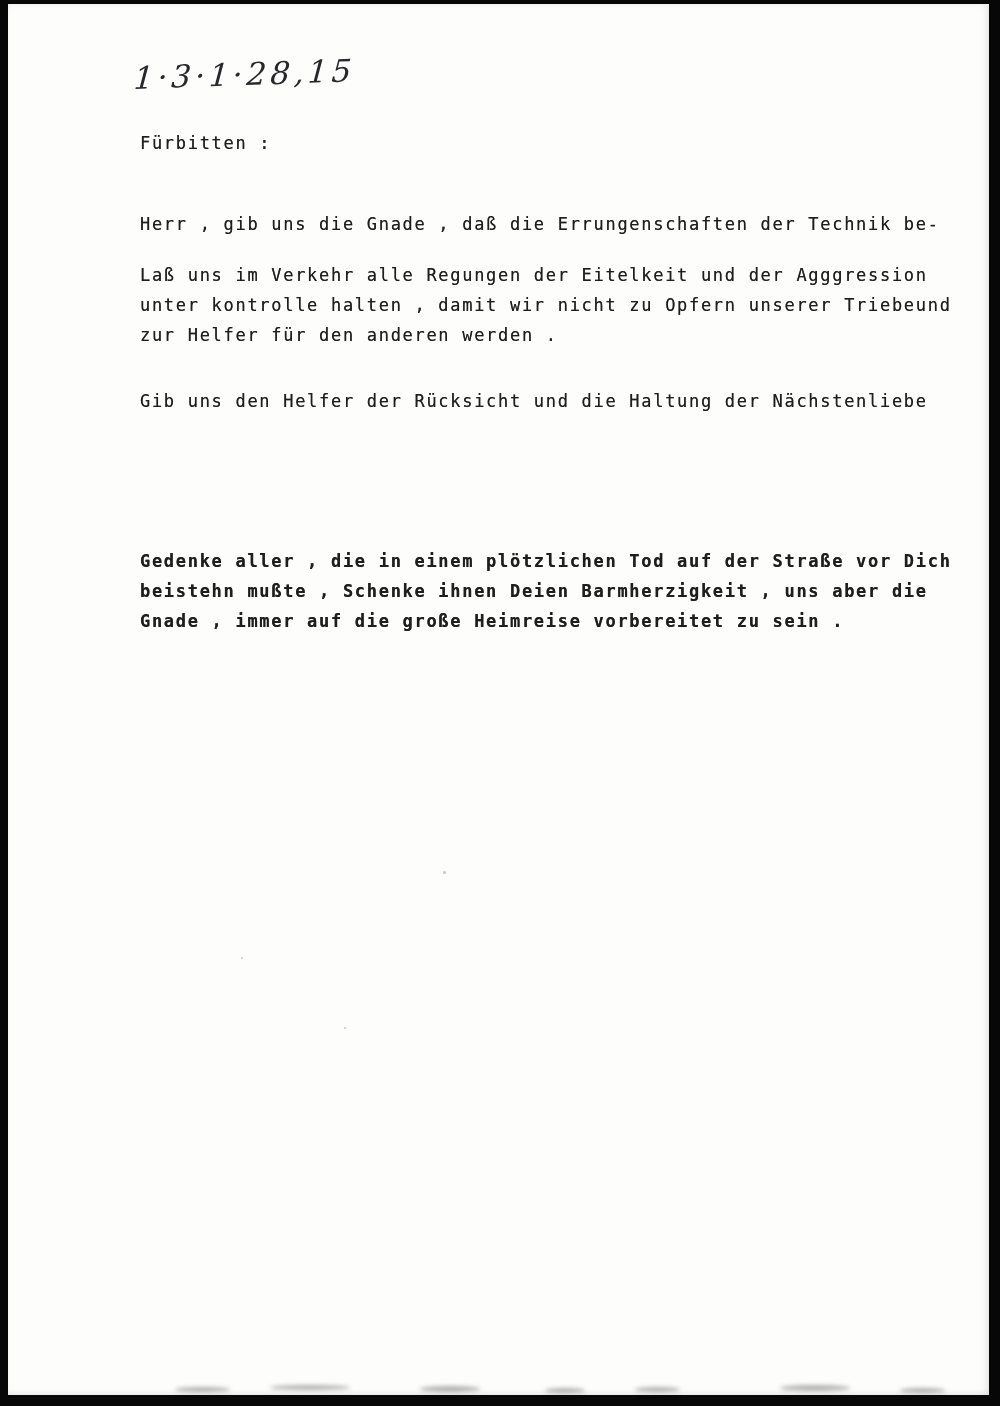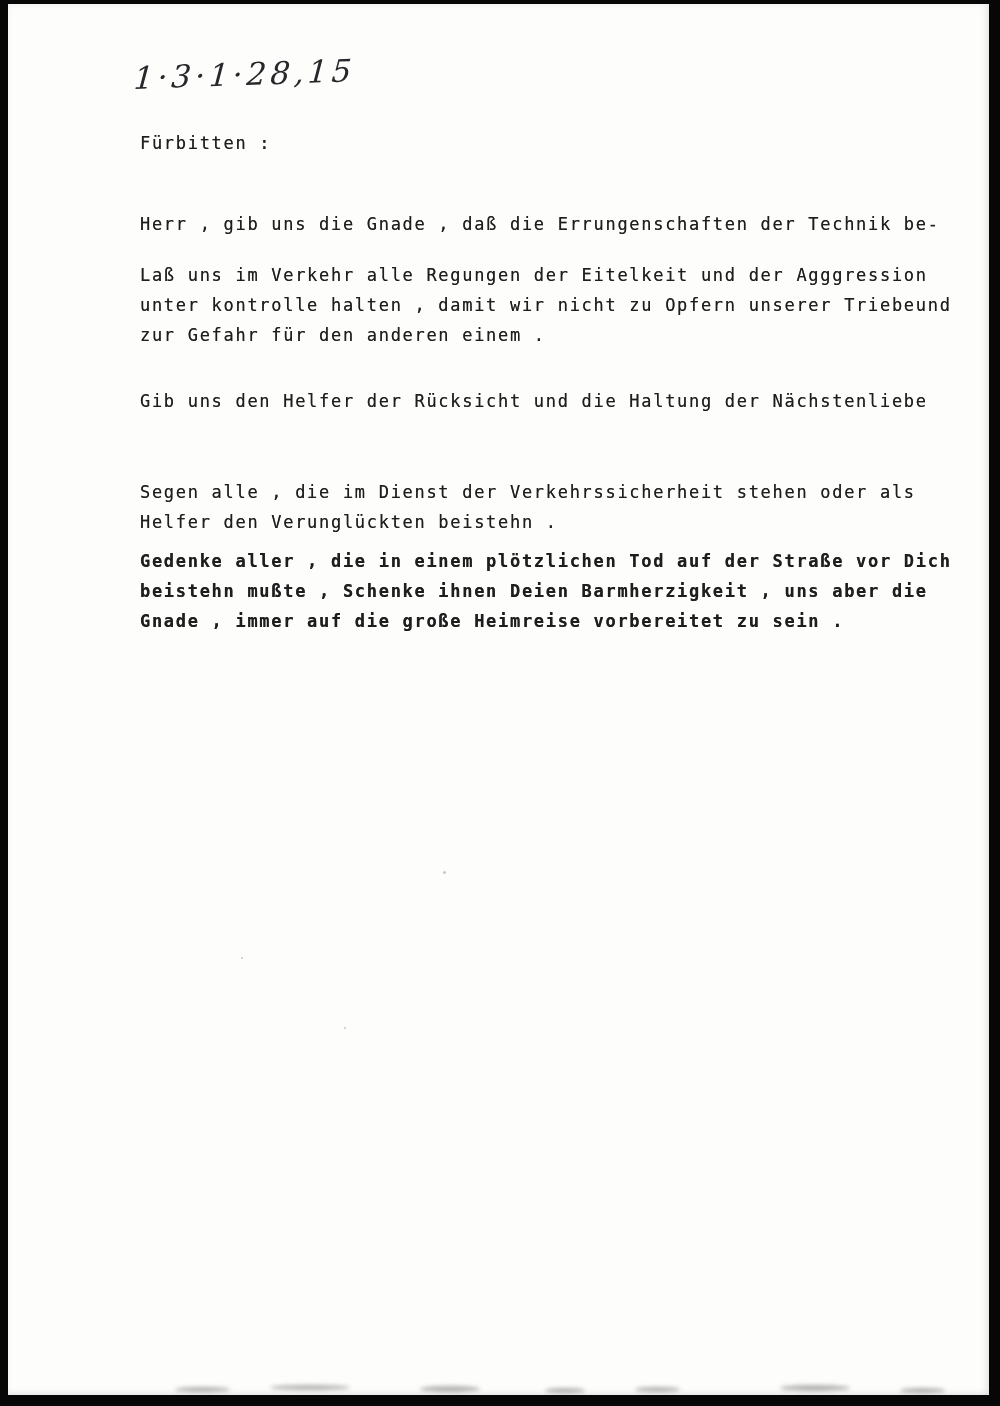--- a/index.html
+++ b/index.html
@@ -81,31 +81,27 @@
 
     <div class="typed title">Fürbitten :</div>
 
     <div class="typed p1">
       <div>Herr , gib uns die Gnade , daß die Errungenschaften der Technik be-</div>
     </div>
 
     <div class="typed p2">
       <div>Laß uns im Verkehr alle Regungen der Eitelkeit und der Agggression</div>
       <div>unter kontrolle halten , damit wir nicht zu Opfern unserer Triebeund</div>
-      <div>zur Gefahr für den anderen einem .</div>
+      <div>zur Helfer für den anderen werden .</div>
     </div>
 
     <div class="typed p3">
       <div>Gib uns den Helfer der Rücksicht und die Haltung der Nächstenliebe</div>
     </div>
 
-    <div class="typed p4">
-      <div>Segen alle , die im Dienst der Verkehrssicherheit stehen oder als</div>
-      <div>Helfer den Verunglückten beistehn .</div>
-    </div>
 
     <div class="typed p5">
       <div>Gedenke aller , die in einem plötzlichen Tod auf der Straße vor Dich</div>
       <div>beistehn mußte , Schenke ihnen Deien Barmherzigkeit , uns aber die</div>
       <div>Gnade , immer auf die große Heimreise vorbereitet zu sein .</div>
     </div>
 
     <div class="speck speck-1"></div>
     <div class="speck speck-2"></div>
     <div class="speck speck-3"></div>

